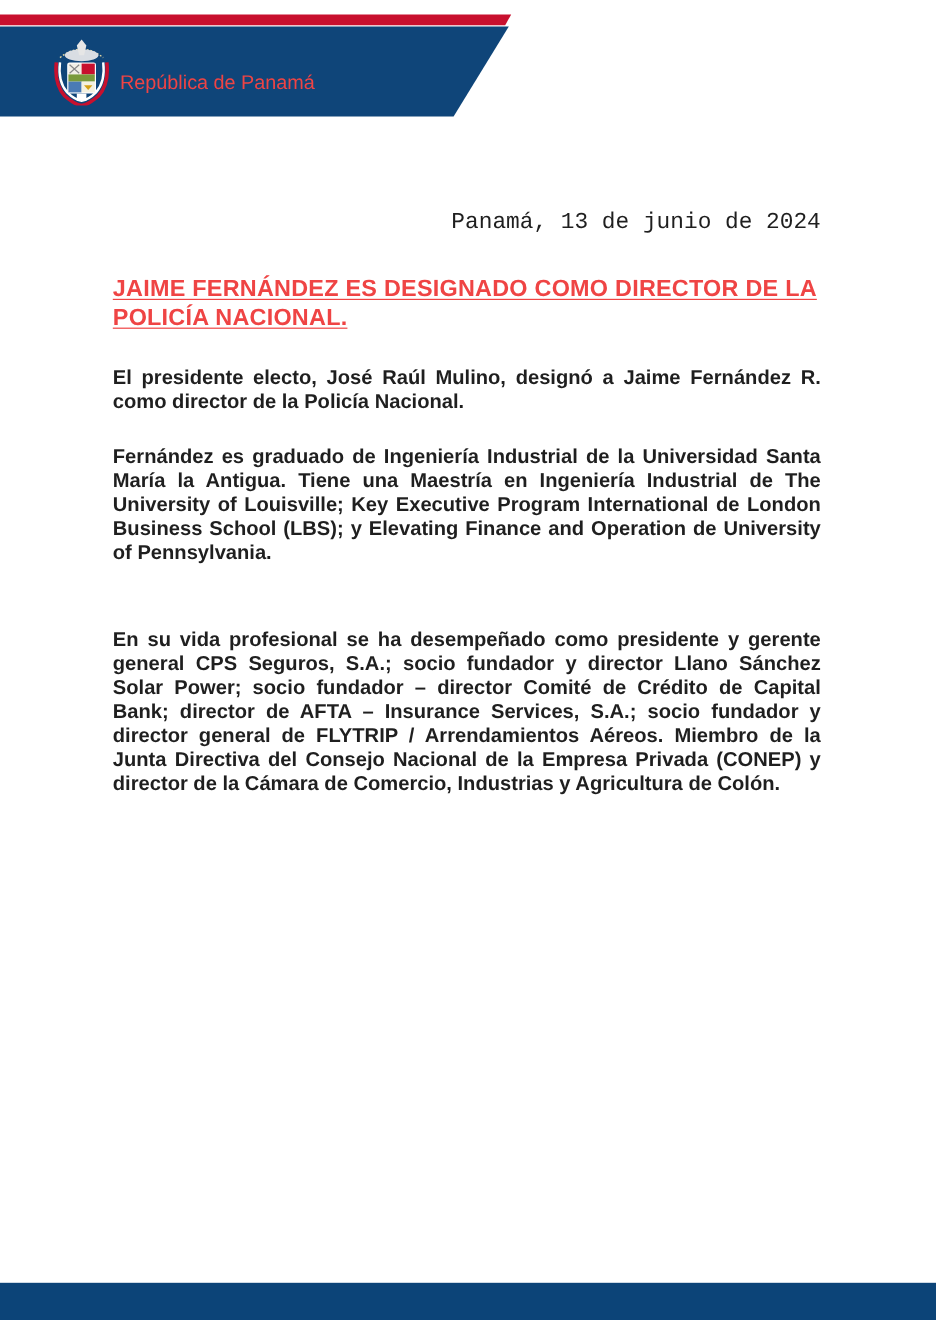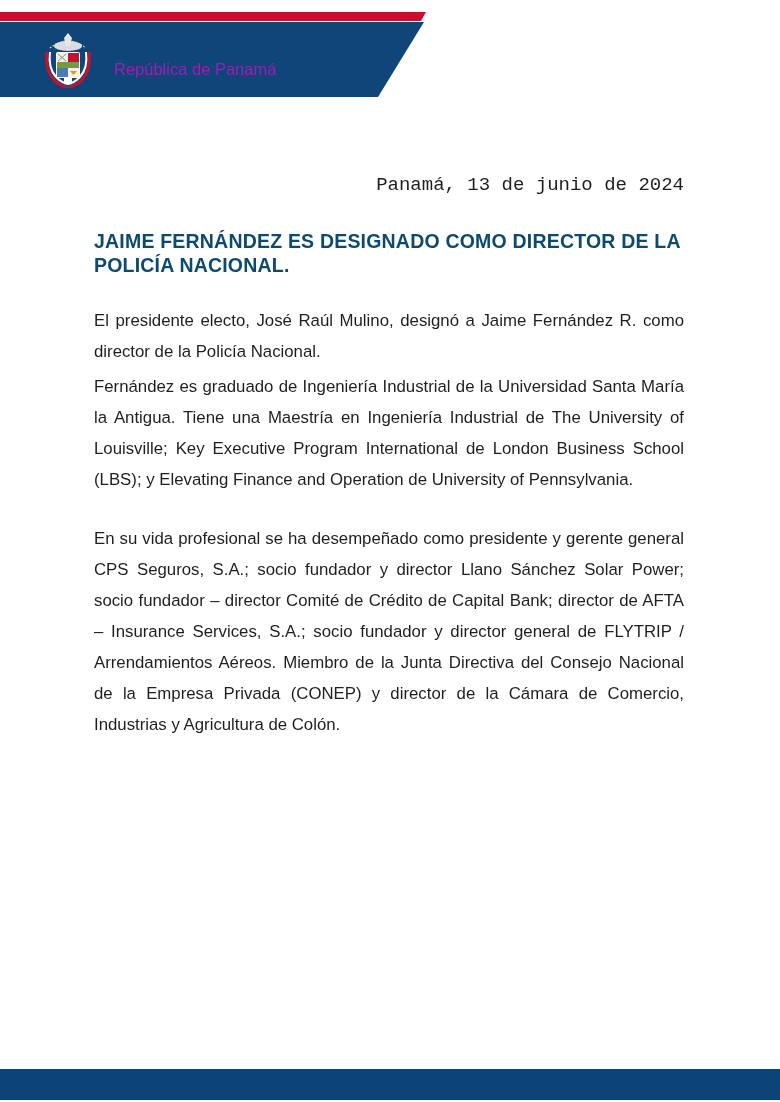--- a/index.html
+++ b/index.html
@@ -8,34 +8,34 @@
       font-family: "Liberation Sans", "DejaVu Sans", sans-serif; color: #1a1a1a;
     }
     .header { position: absolute; left: 0; top: 0; width: 440px; height: 100px; }
     .header svg.band { position: absolute; left: 0; top: 0; }
     .emblem { position: absolute; left: 42px; top: 30px; width: 52px; height: 58px; }
     .org-title {
       position: absolute; left: 106px; top: 39px; color: #ffffff;
       font-weight: bold; font-size: 17px; letter-spacing: -0.1px; white-space: nowrap;
     }
     .org-subtitle {
-      position: absolute; left: 114px; top: 60px; color: #a21caf;
+      position: absolute; left: 100px; top: 60px; color: #ef4444;
       font-size: 16.5px; white-space: nowrap;
     }
     .dateline {
       position: absolute; right: 96px; top: 174px; font-size: 19px; color: #1f1f1f; white-space: nowrap; font-family: Liberation Mono, monospace;
     }
     .headline {
       position: absolute; left: 94px; top: 229px; width: 592px;
-      font-weight: bold; font-size: 19.5px; line-height: 24px; 
-      text-underline-offset: 2px; color: #0c4a6e; letter-spacing: 0.2px;
+      font-weight: bold; font-size: 19.5px; line-height: 24px; text-decoration: underline;
+      text-underline-offset: 2px; color: #ef4444; letter-spacing: 0.2px;
     }
     .body-text {
-      position: absolute; left: 94px; width: 590px; font-size: 16.8px; line-height: 31px;
-      text-align: justify; color: #1f1f1f;
+      position: absolute; left: 94px; width: 590px; font-size: 16.8px; line-height: 20px;
+      text-align: justify; color: #1f1f1f; font-weight: bold;
     }
     .p1 { top: 305px; }
     .p2 { top: 371px; }
     .p3 { top: 523px; }
     .footer-bar {
       position: absolute; left: 0; top: 1069px; width: 780px; height: 31px; background: #0c4478;
     }
   </style>
 </head>
 <body>

